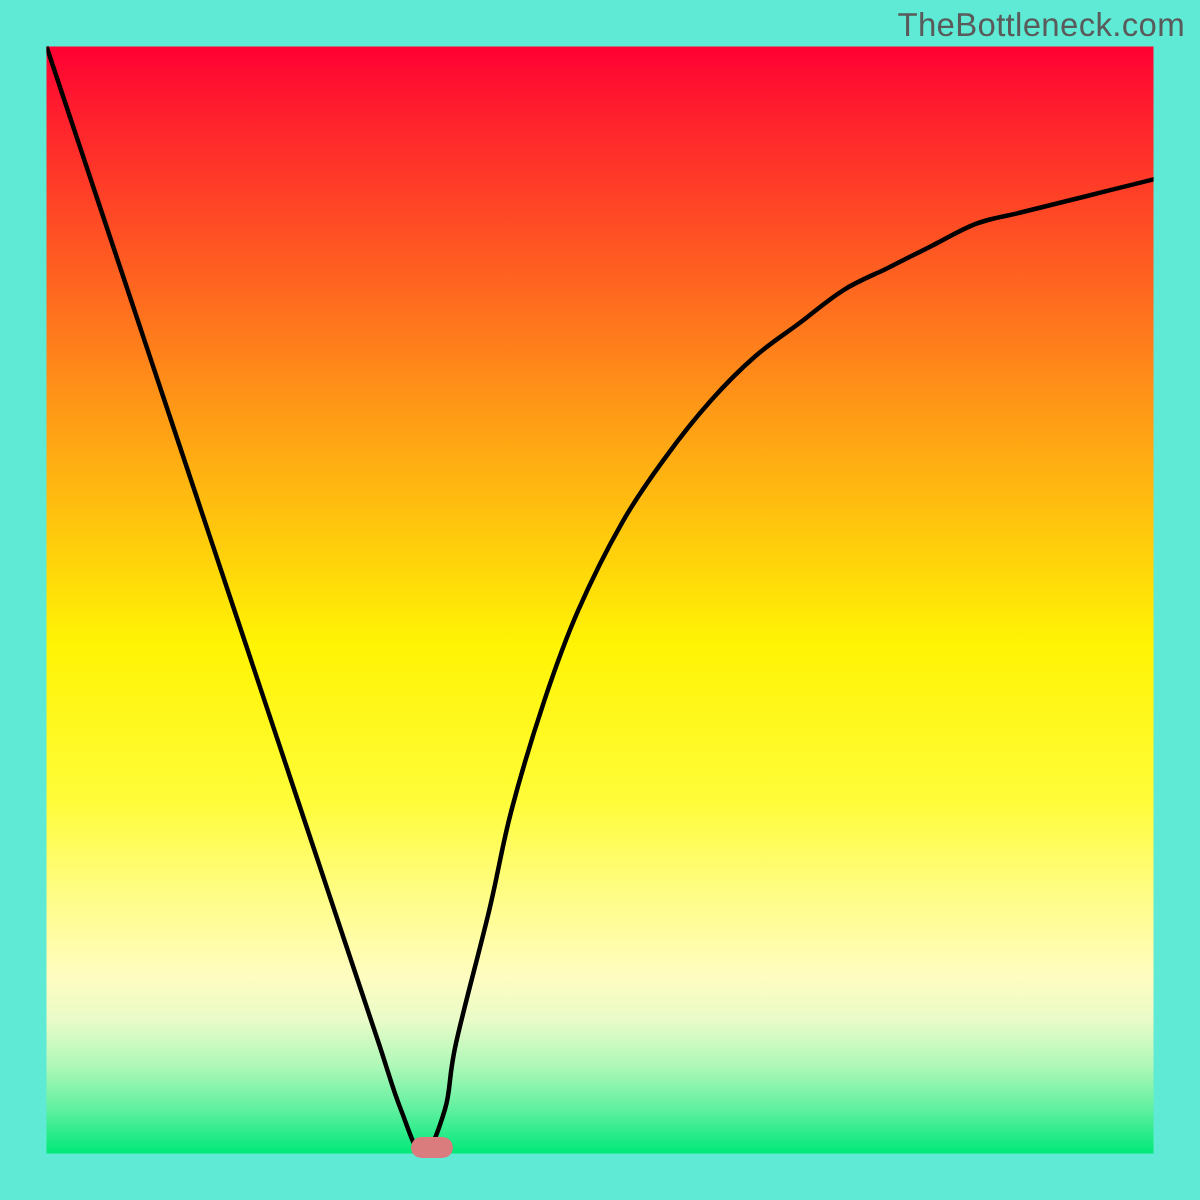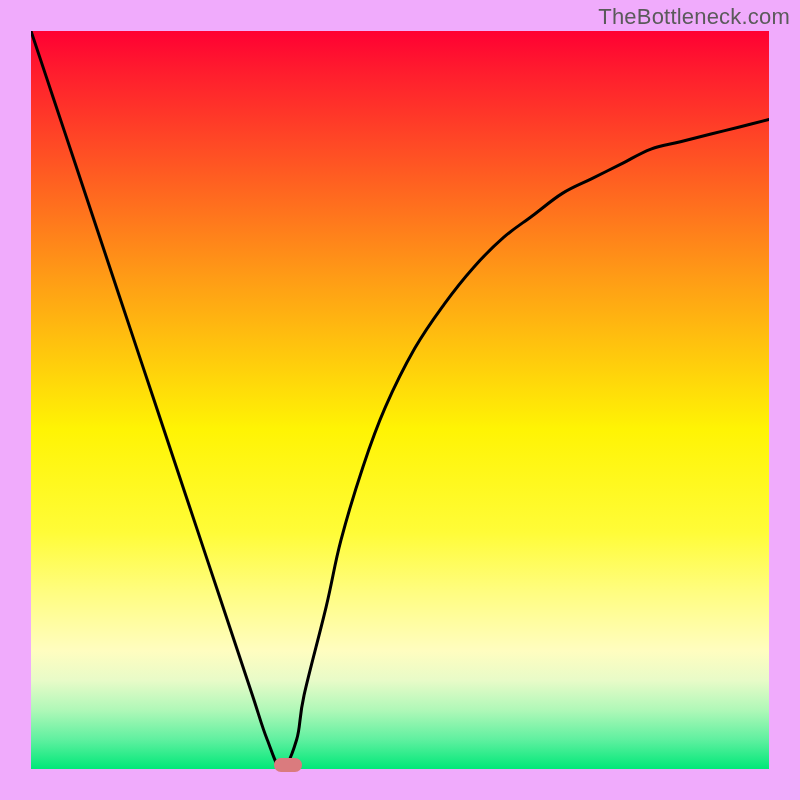--- a/index.html
+++ b/index.html
@@ -1,20 +1,20 @@
 <!DOCTYPE html>
 <html><head>
 <meta charset="utf-8">
 <style>
   * { margin: 0; padding: 0; box-sizing: border-box; }
   html, body { width: 800px; height: 800px; overflow: hidden; }
   .chart-container {
     width: 800px;
     height: 800px;
-    background: #f0abfc;
+    background: #5eead4;
     position: relative;
   }
   .plot-area {
     position: absolute;
     left: 31px;
     top: 31px;
     width: 738px;
     height: 738px;
     background: linear-gradient(to bottom,
       #ff0033 0%,

